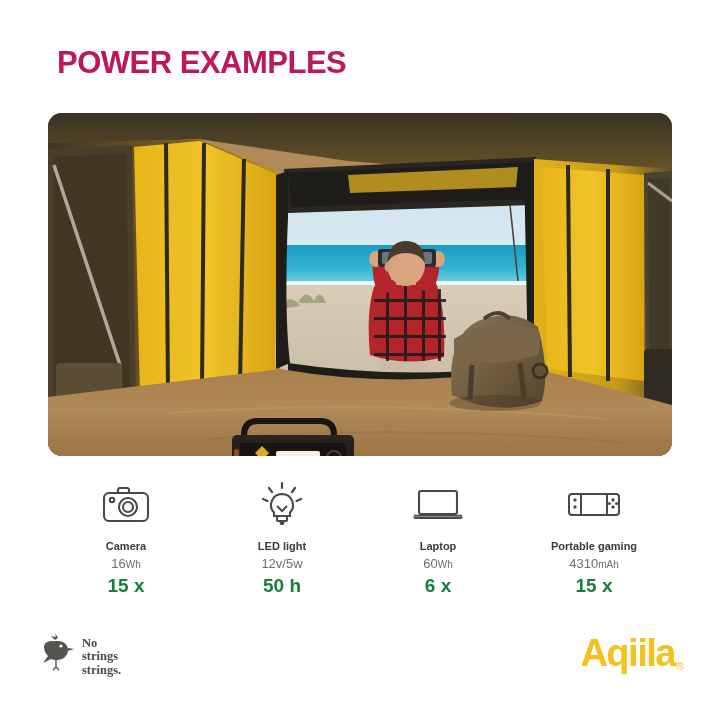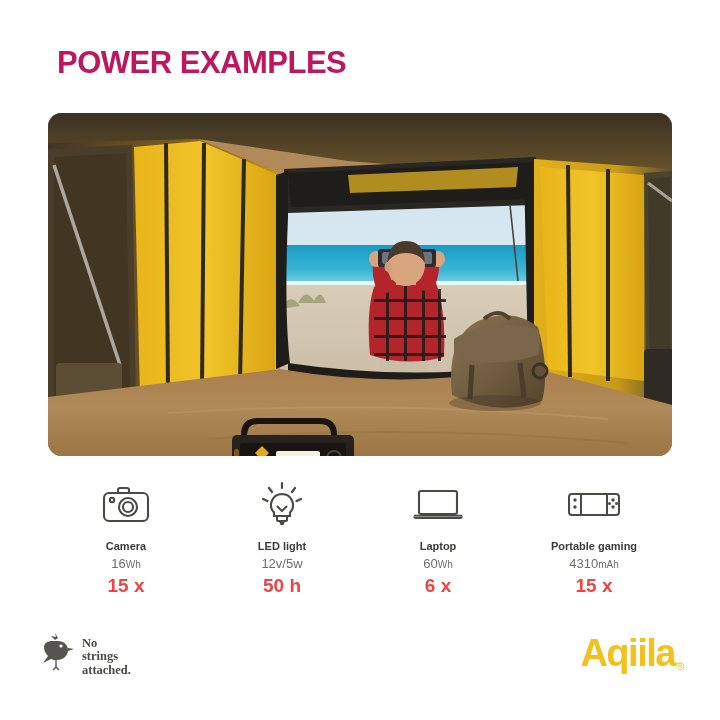--- a/index.html
+++ b/index.html
@@ -79,21 +79,21 @@
     font-size: 13px;
     color: #6f6f68;
     line-height: 1.1;
     margin-bottom: 5px;
     white-space: nowrap;
   }
   .spec-value .unit { font-size: 10px; }
   .spec-count {
     font-size: 19px;
     font-weight: bold;
-    color: #ef4444;
+    color: #15803d;
     line-height: 1.1;
     white-space: nowrap;
   }
 
   
   .footer-tagline {
     position: absolute;
     left: 42px;
     top: 633px;
     display: flex;
@@ -423,20 +423,20 @@
       <path d="M13 7 l-4 -4 l5 1 l-1 -4 l3 5 z"></path>
       <path d="M16 8 c6 0 10 4 10 9 c0 6 -5 10 -11 10 c-2 0 -4 0 -6 -1 l-8 4 l5 -7 c-3 -3 -4 -6 -4 -9 c0 -4 4 -6 8 -6 z"></path>
       <circle cx="19" cy="13" r="1.6" fill="#ffffff"></circle>
       <path d="M26 15 l6 1 l-6 2 z"></path>
       <path d="M14 27 l0 7 M14 34 l-3 3 M14 34 l3 3" stroke="#55554e" stroke-width="1.4" fill="none"></path>
     </svg>
   </span>
   <span class="tagline-text">
     <div>No</div>
     <div>strings</div>
-    <div>attached.</div>
+    <div>strings.</div>
   </span>
 </div>
 
 <div class="brand">
   <span class="brand-name">Aqiila</span>
   <span class="brand-reg">®</span>
 </div>
 
 </body></html>

